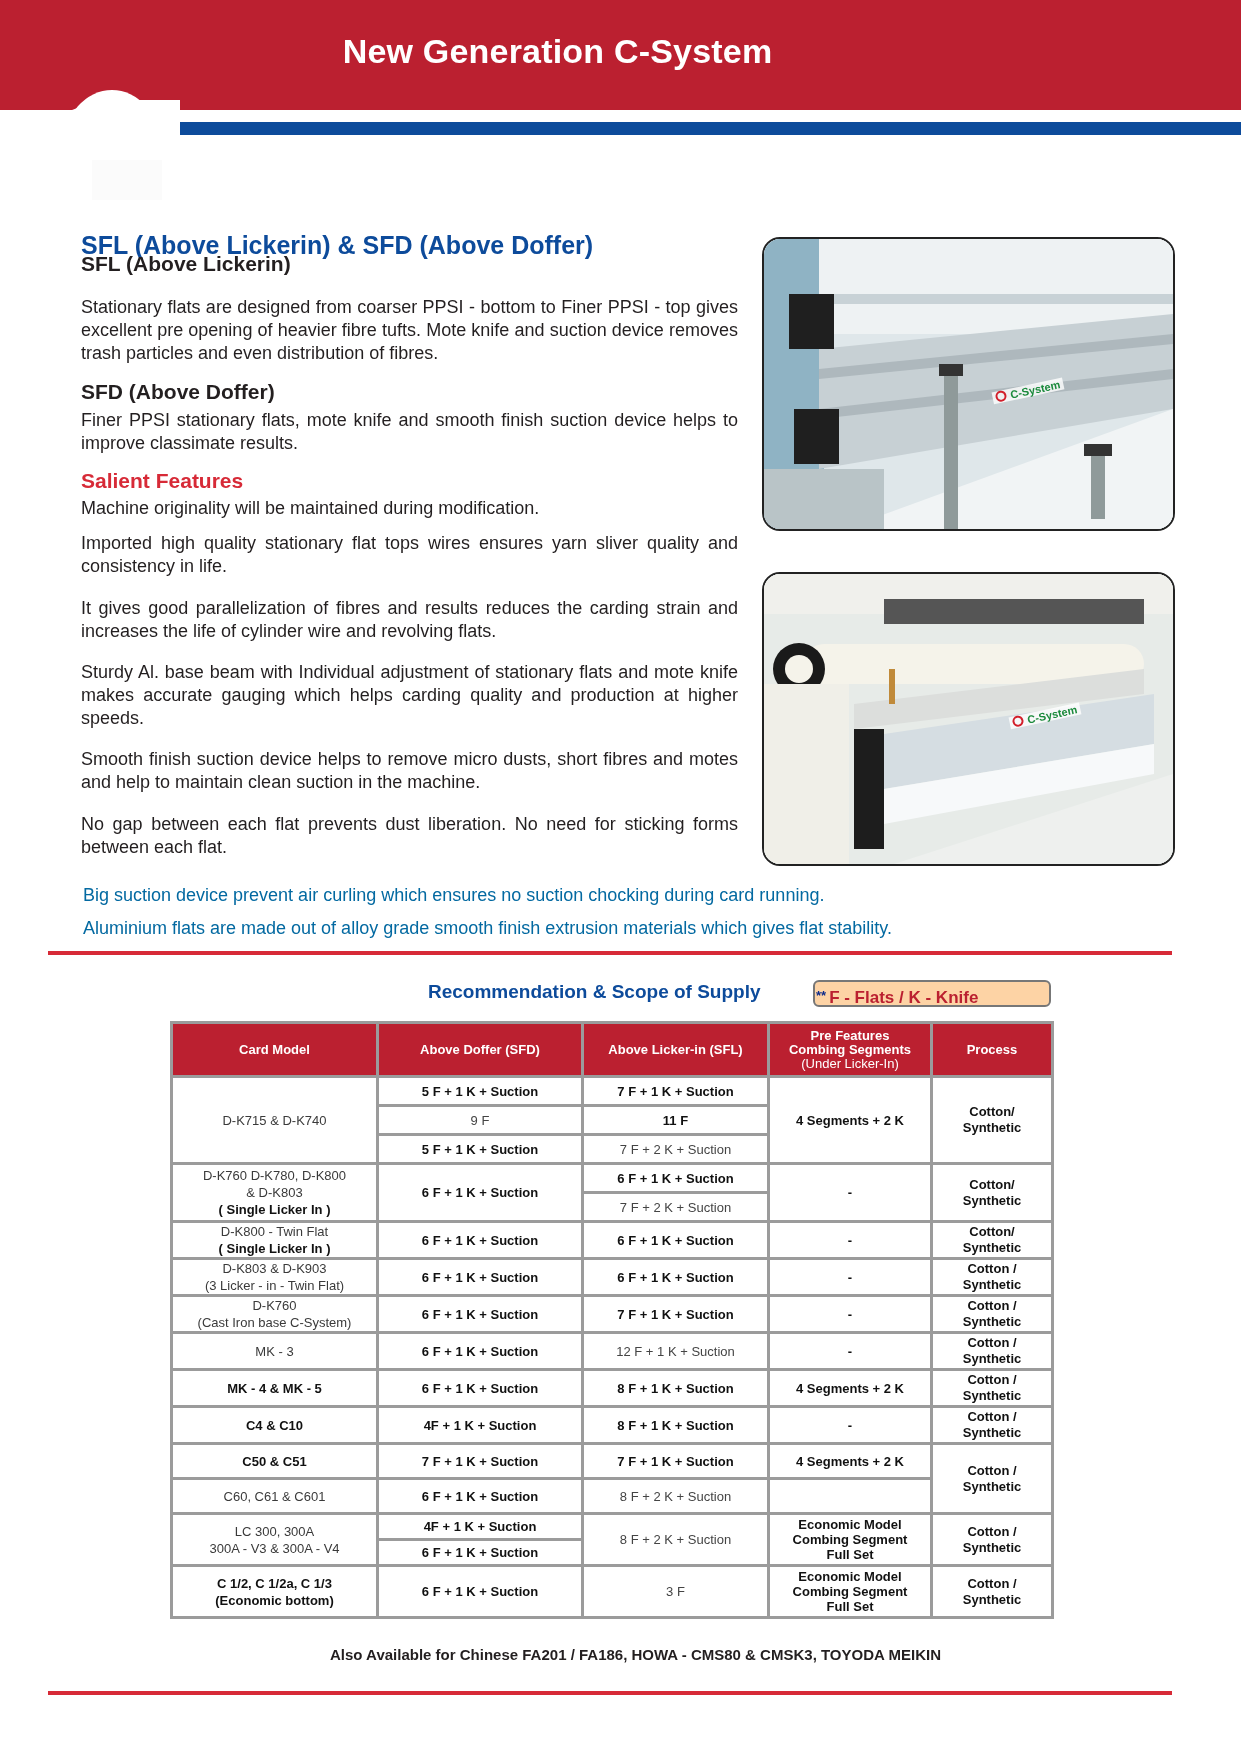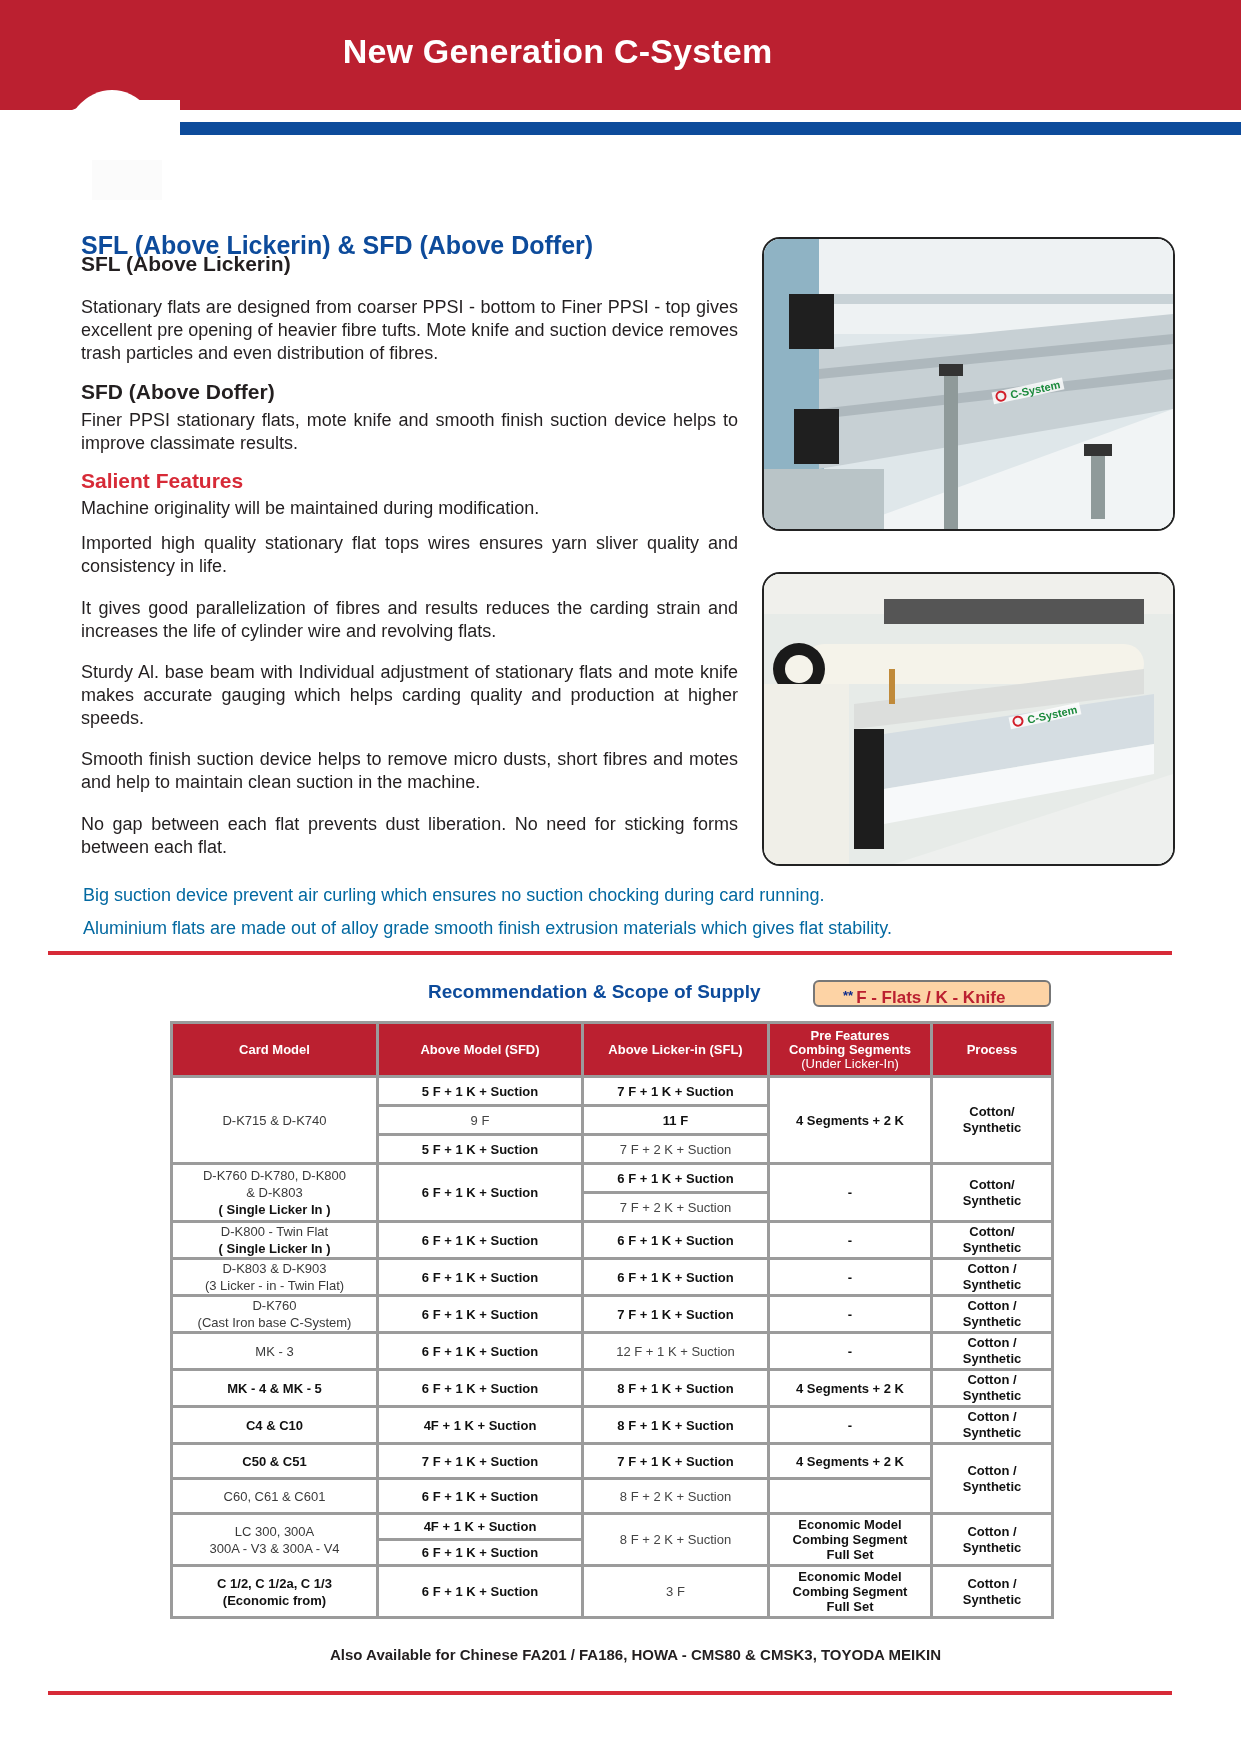--- a/index.html
+++ b/index.html
@@ -33,21 +33,21 @@
   .csys-tag .dot { display: inline-block; width: 7px; height: 7px; border: 2px solid #d21f2b; border-radius: 50%;
                    margin-right: 4px; vertical-align: -1px; }
 
   
   .red-rule { position: absolute; left: 48px; width: 1124px; height: 4px; background: #d72a37; }
 
   
   .rec-title { position: absolute; left: 428px; top: 981px; font-size: 19px; font-weight: bold; color: #0d4b9b; }
   .legend-pill { position: absolute; left: 813px; top: 980px; width: 238px; height: 27px; border: 2px solid #777;
                  border-radius: 6px; background: #fdd3a5; font-size: 17px; font-weight: bold; color: #bb2030;
-                 line-height: 27px; padding-left: 28px; box-sizing: border-box; }
+                 line-height: 27px; padding-left: 1px; box-sizing: border-box; }
   .legend-pill .stars { color: #0d2b8b; font-size: 13px; vertical-align: 3px; margin-right: 3px; }
 
   
   table.spec { position: absolute; left: 170px; top: 1021px; width: 881px; border-collapse: collapse;
                font-size: 13px; table-layout: fixed; }
   table.spec td, table.spec th { border: 3px solid #9b9b9b; text-align: center; vertical-align: middle; padding: 0 4px; }
   table.spec th { background: #bb2030; color: #fff; font-weight: bold; font-size: 13px; height: 51px; line-height: 14px; }
   table.spec th:first-child { border-left-color: #9b9b9b; }
   td.model { text-align: left; padding-left: 8px; color: #3a3a3a; font-weight: normal; line-height: 17px; }
   td.model .bold { font-weight: bold; color: #111; }
@@ -141,21 +141,21 @@
   <colgroup>
     <col style="width:206px">
     <col style="width:205px">
     <col style="width:186px">
     <col style="width:163px">
     <col style="width:121px">
   </colgroup>
   <thead>
     <tr>
       <th>Card Model</th>
-      <th>Above Model (SFD)</th>
+      <th>Above Doffer (SFD)</th>
       <th>Above Licker-in (SFL)</th>
       <th>
         <div>Pre Features</div>
         <div>Combing Segments</div>
         <div style="font-weight:normal">(Under Licker-In)</div>
       </th>
       <th>Process</th>
     </tr>
   </thead>
   <tbody>
@@ -306,21 +306,21 @@
           <div>Synthetic</div>
         </td>
     </tr>
     <tr style="height:26px">
       <td class="b">6 F + 1 K + Suction</td>
     </tr>
 
     <tr style="height:52px">
       <td class="model">
           <div class="bold">C 1/2, C 1/2a, C 1/3</div>
-          <div class="bold">(Economic from)</div>
+          <div class="bold">(Economic bottom)</div>
         </td>
       <td class="b">6 F +  1 K + Suction</td>
       <td class="n">3 F</td>
       <td class="seg">
           <div>Economic Model</div>
           <div>Combing Segment</div>
           <div>Full Set</div>
         </td>
       <td class="proc">
           <div>Cotton /</div>

